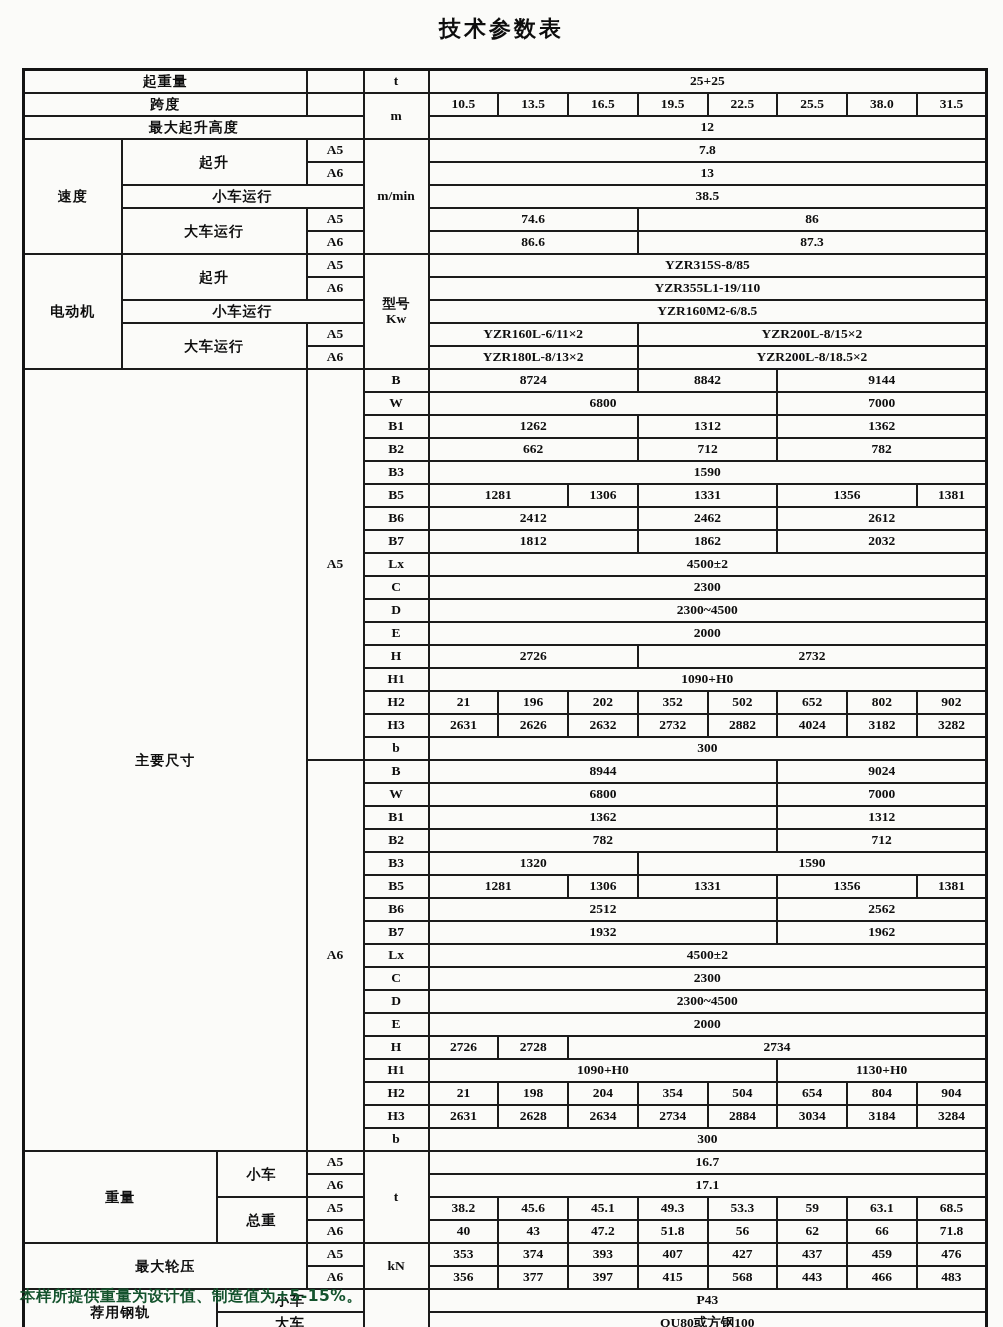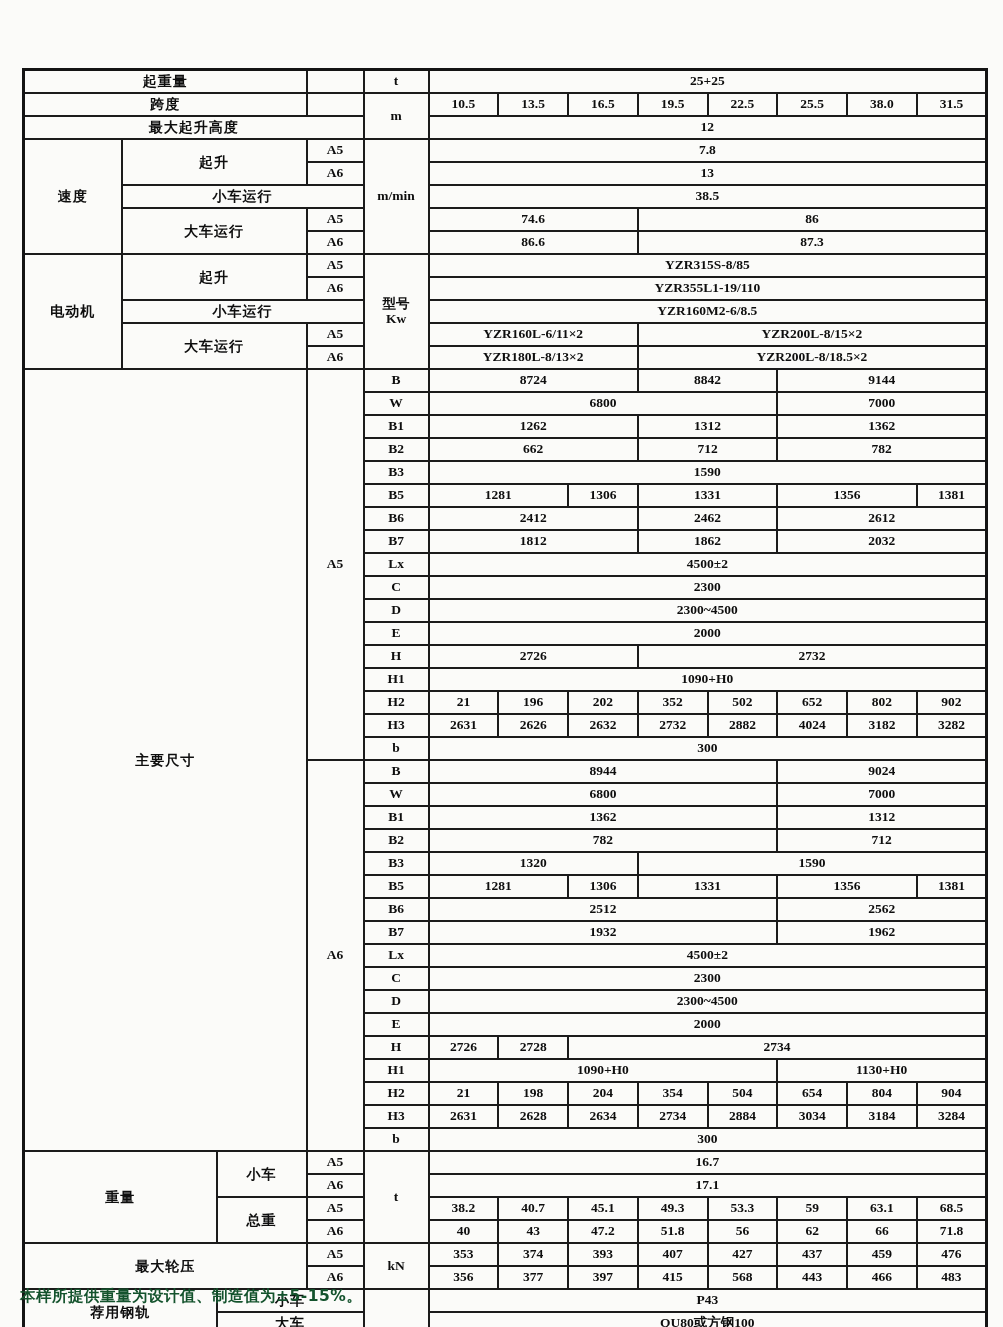--- a/index.html
+++ b/index.html
@@ -48,20 +48,21 @@
     position:absolute; left:20px; top:1286px;
     font-size:15.5px; font-weight:bold; letter-spacing:0.5px;
     font-family:"DejaVu Sans","Liberation Sans",sans-serif;
     color:#14532d;
   }
 </style>
 </head>
 <body>
 
 <div class="page" data-name="scanned-document-page">
+  <h1 class="title" data-name="page-title">技术参数表</h1>
 
   <table class="spec" data-name="spec-table">
     <colgroup>
       <col style="width:98px">
       <col style="width:95px">
       <col style="width:90px">
       <col style="width:57px">
       <col style="width:65px">
       <col style="width:69.75px">
         <col style="width:69.75px">
@@ -354,21 +355,21 @@
           <td colspan="8" data-name="value-cell">16.7</td>
         </tr>
         <tr data-name="table-row">
           <td data-name="grade-label">A6</td>
           <td colspan="8" data-name="value-cell">17.1</td>
         </tr>
         <tr data-name="table-row">
           <td rowspan="2" data-name="label-total-weight">总重</td>
           <td data-name="grade-label">A5</td>
           <td data-name="value-cell">38.2</td>
-          <td data-name="value-cell">40.7</td>
+          <td data-name="value-cell">45.6</td>
           <td data-name="value-cell">45.1</td>
           <td data-name="value-cell">49.3</td>
           <td data-name="value-cell">53.3</td>
           <td data-name="value-cell">59</td>
           <td data-name="value-cell">63.1</td>
           <td data-name="value-cell">68.5</td>
         </tr>
         <tr data-name="table-row">
           <td data-name="grade-label">A6</td>
           <td data-name="value-cell">40</td>

